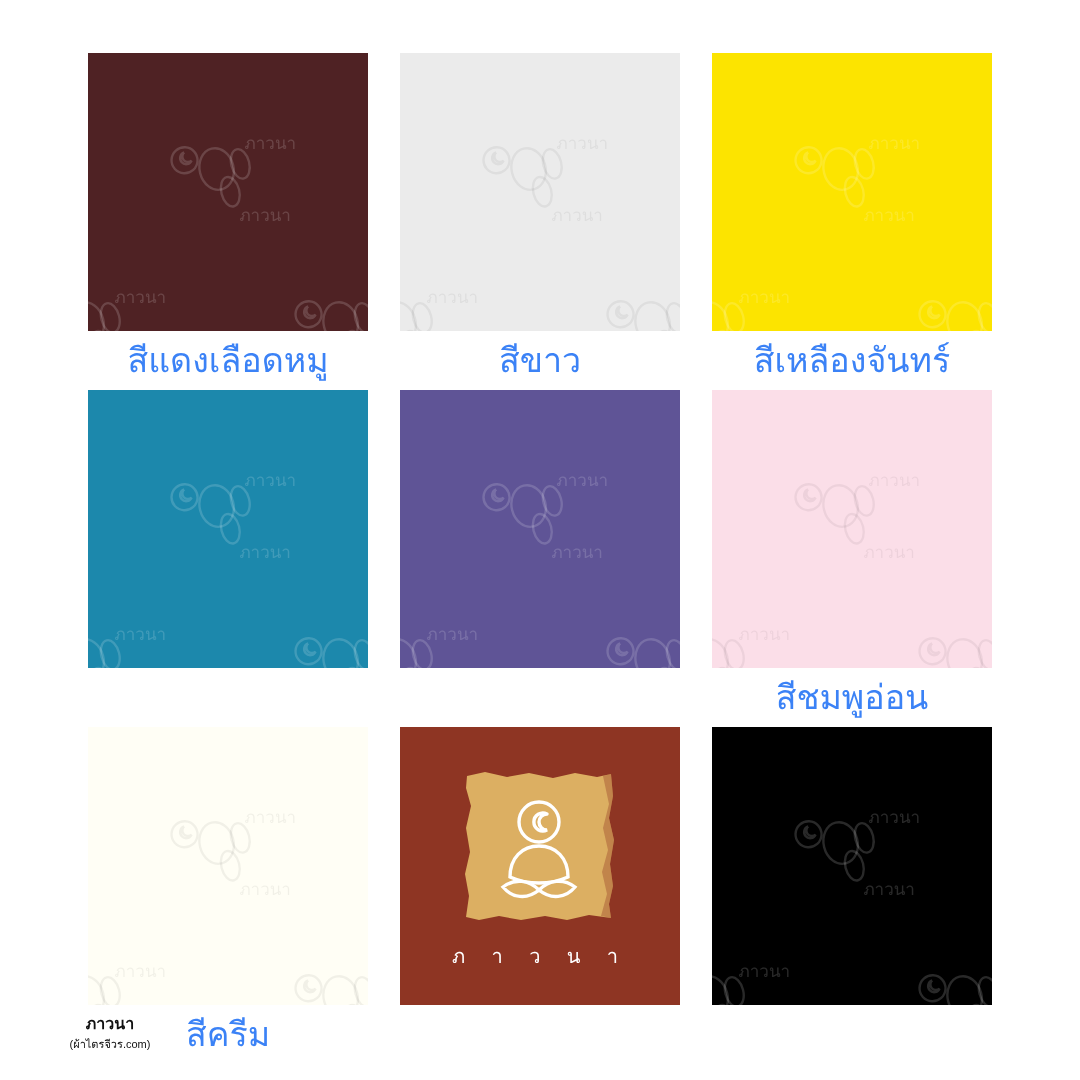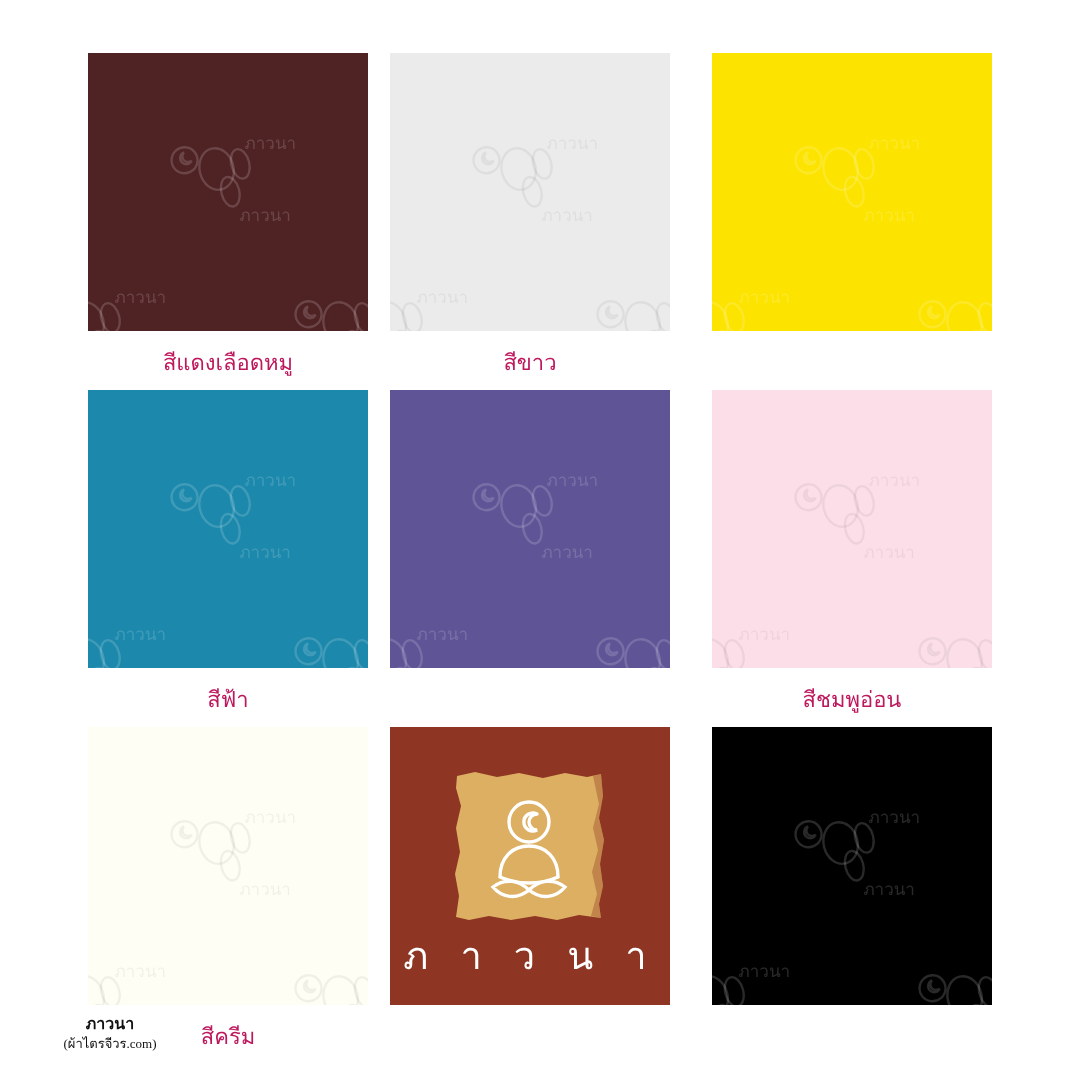--- a/index.html
+++ b/index.html
@@ -29,41 +29,41 @@
     top: 53px;
     width: 904px;
     height: 1000px;
   }
 
   .cell {
     position: absolute;
     width: 280px;
   }
   .col-0 { left: 0px; }
-  .col-1 { left: 302px; }
+  .col-1 { left: 312px; }
   .col-2 { left: 624px; }
   .row-0 { top: 0px; }
   .row-1 { top: 337px; }
   .row-2 { top: 674px; }
 
   .swatch {
     position: relative;
     width: 280px;
     height: 278px;
     overflow: hidden;
   }
 
   .swatch-label {
     width: 280px;
     text-align: center;
-    font-size: 22px;
+    font-size: 34px;
     line-height: 30px;
-    color: #be185d;
+    color: #3b82f6;
     padding-top: 17px;
-    font-family: Liberation Serif, serif;
+    font-family: Liberation Mono, monospace;
     white-space: nowrap;
   }
 
   
   .wm-layer {
     position: absolute;
     left: 0;
     top: 0;
     width: 100%;
     height: 100%;
@@ -110,21 +110,21 @@
     width: 152px;
     height: 152px;
   }
   .logo-word {
     position: absolute;
     left: 0;
     top: 212px;
     width: 280px;
     text-align: center;
     color: #ffffff;
-    font-size: 38px;
+    font-size: 20px;
     letter-spacing: 10px;
     line-height: 34px;
     font-family: "DejaVu Sans", "Liberation Sans", sans-serif;
   }
 
   
   .brand {
     position: absolute;
     left: 30px;
     top: 1014px;
@@ -132,23 +132,23 @@
     text-align: center;
     color: #111111;
   }
   .brand-name {
     font-size: 16px;
     font-weight: bold;
     line-height: 20px;
     font-family: "DejaVu Sans", "Liberation Sans", sans-serif;
   }
   .brand-site {
-    font-size: 13px;
+    font-size: 11px;
     line-height: 20px;
-    font-family: Liberation Serif, serif;
+    font-family: Liberation Sans, sans-serif;
   }
 </style>
 </head>
 <body>
 
 <div id="page">
 
   <div class="grid">
 
     <div class="cell row-0 col-0">
@@ -282,20 +282,21 @@
                   <ellipse cx="62" cy="62" rx="17" ry="21" transform="rotate(28 62 62)"></ellipse>
                   <ellipse cx="83" cy="74" rx="9" ry="15" transform="rotate(28 83 74)"></ellipse>
                   <ellipse cx="57" cy="88" rx="9" ry="15" transform="rotate(28 57 88)"></ellipse>
                 </g>
                 <text class="wmtext-light" x="96" y="66" font-size="17" font-family="DejaVu Sans, Liberation Sans, sans-serif" transform="rotate(42 96 66)">ภาวนา</text>
                 <text class="wmtext-light" x="44" y="116" font-size="17" font-family="DejaVu Sans, Liberation Sans, sans-serif" transform="rotate(42 44 116)">ภาวนา</text>
               </svg>
             </div>
           </div>
         </div>
+      <div class="swatch-label">สีเหลืองจันทร์</div>
     </div>
 
     <div class="cell row-1 col-0">
       <div class="swatch" style="background: rgb(28, 136, 172);">
           <div class="wm-layer">
             <div class="wm wm-a">
               <svg viewBox="0 0 150 150">
                 <g class="wm-light" stroke-width="2.4" fill="none">
                   <circle cx="44" cy="34" r="13"></circle>
                   <path d="M49,28 a6,6 0 1 0 0,11 a5,5 0 1 1 0,-11"></path>
@@ -328,21 +329,20 @@
                   <ellipse cx="62" cy="62" rx="17" ry="21" transform="rotate(28 62 62)"></ellipse>
                   <ellipse cx="83" cy="74" rx="9" ry="15" transform="rotate(28 83 74)"></ellipse>
                   <ellipse cx="57" cy="88" rx="9" ry="15" transform="rotate(28 57 88)"></ellipse>
                 </g>
                 <text class="wmtext-light" x="96" y="66" font-size="17" font-family="DejaVu Sans, Liberation Sans, sans-serif" transform="rotate(42 96 66)">ภาวนา</text>
                 <text class="wmtext-light" x="44" y="116" font-size="17" font-family="DejaVu Sans, Liberation Sans, sans-serif" transform="rotate(42 44 116)">ภาวนา</text>
               </svg>
             </div>
           </div>
         </div>
-      <div class="swatch-label">สีฟ้า</div>
     </div>
 
     <div class="cell row-1 col-1">
       <div class="swatch" style="background: rgb(95, 84, 150);">
           <div class="wm-layer">
             <div class="wm wm-a">
               <svg viewBox="0 0 150 150">
                 <g class="wm-light" stroke-width="2.4" fill="none">
                   <circle cx="44" cy="34" r="13"></circle>
                   <path d="M49,28 a6,6 0 1 0 0,11 a5,5 0 1 1 0,-11"></path>

